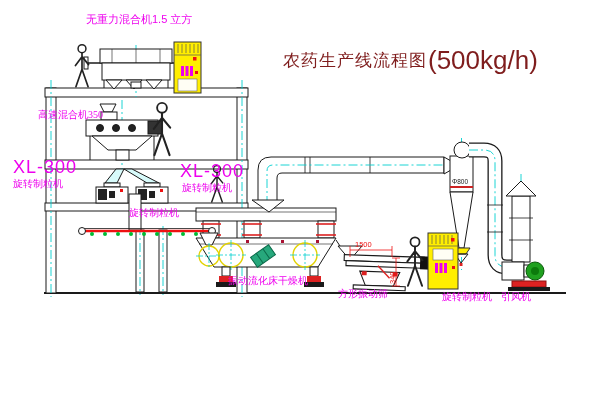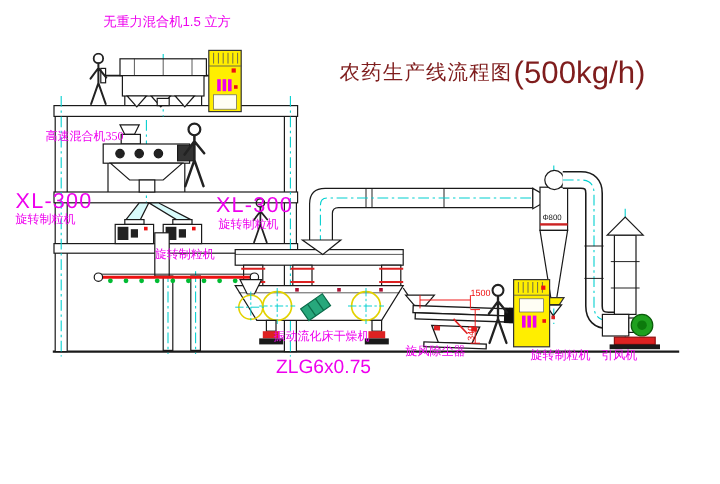--- a/index.html
+++ b/index.html
@@ -4,21 +4,21 @@
 <style>
   * { margin:0; padding:0; box-sizing:border-box; }
   html,body { background:#ffffff; }
   .canvas {
     position:relative; width:600px; height:316px; background:#ffffff;
     overflow:hidden; font-family:"Liberation Sans", sans-serif;
   }
   .canvas svg { position:absolute; left:0; top:0; }
   .lbl { position:absolute; white-space:nowrap; line-height:1.05; }
   .magenta { color:#ee00ee; }
-  .red { color:#ee1111;margin-left:37px; }
+  .red { color:#ee1111; }
   .dark { color:#222222; }
   .title {
     position:absolute; display:flex; align-items:center;
     color:#7f1d1d; white-space:nowrap;
   }
   .title-cn { font-size:17px; letter-spacing:1px; }
   .title-cap { font-size:26px; margin-left:1px; }
   .model { font-size:16px; }
   .small { font-size:10px;font-family:Liberation Serif, serif; }
   .tiny { font-size:7.5px; }
@@ -309,23 +309,22 @@
 
 <div class="lbl magenta xl" style="left:13px;top:158px">XL-300</div>
 <div class="lbl magenta small" style="left:13px;top:179px">旋转制粒机</div>
 
 <div class="lbl magenta xl" style="left:180px;top:162px">XL-300</div>
 <div class="lbl magenta small" style="left:182px;top:183px">旋转制粒机</div>
 
 <div class="lbl magenta small" style="left:129px;top:208px">旋转制粒机</div>
 
 <div class="lbl magenta small" style="left:228px;top:276px">振动流化床干燥机</div>
-<div class="lbl magenta model" style="left:230px;top:299px">ZLG6x0.75</div>
-
-<div class="lbl magenta small" style="left:338px;top:289px">旋风除尘器</div>
+
+<div class="lbl magenta small" style="left:338px;top:289px">方形振动筛</div>
 
 <div class="lbl magenta small" style="left:442px;top:292px">旋转制粒机</div>
 
 <div class="lbl magenta small" style="left:501px;top:292px">引风机</div>
 
 <div class="lbl red tiny" style="left:355px;top:241px">1500</div>
 <div class="dim-v" style="left:388px;top:284px">340</div>
 
 <div class="lbl dark micro" style="left:452px;top:179px">Φ800</div>
 

